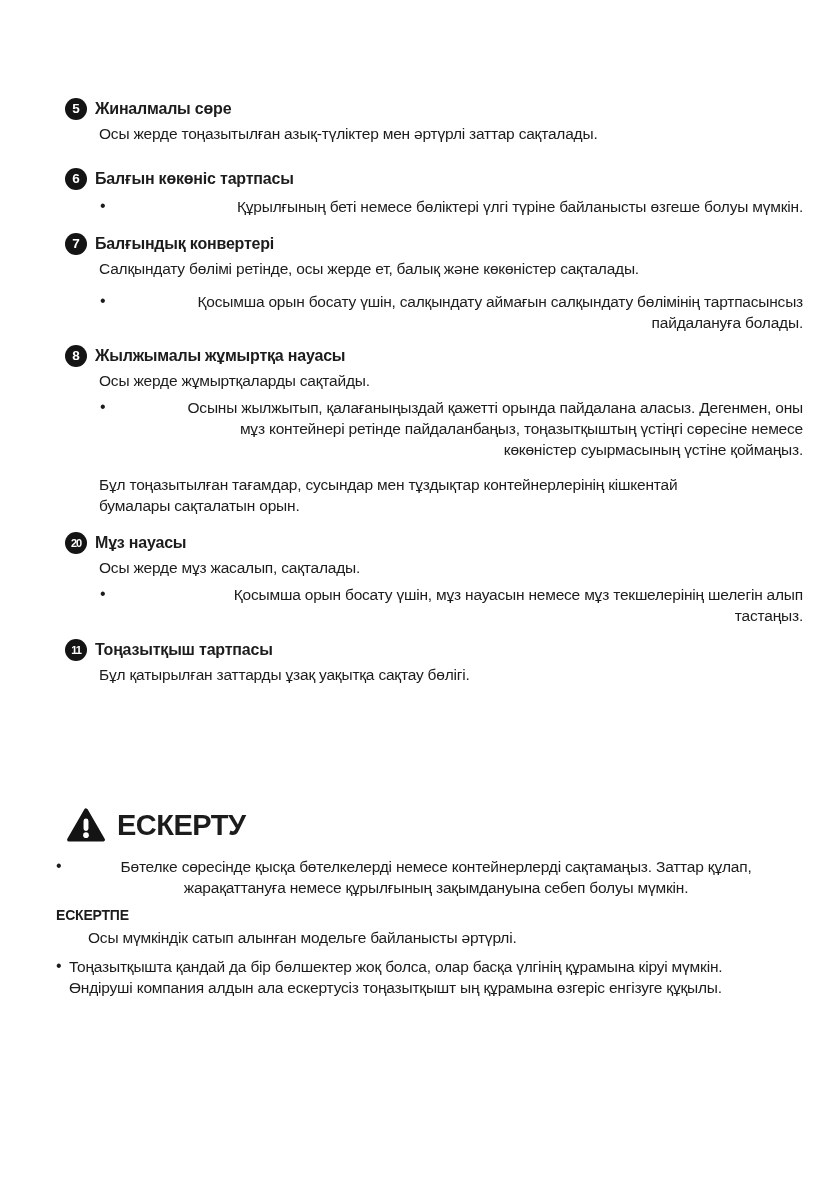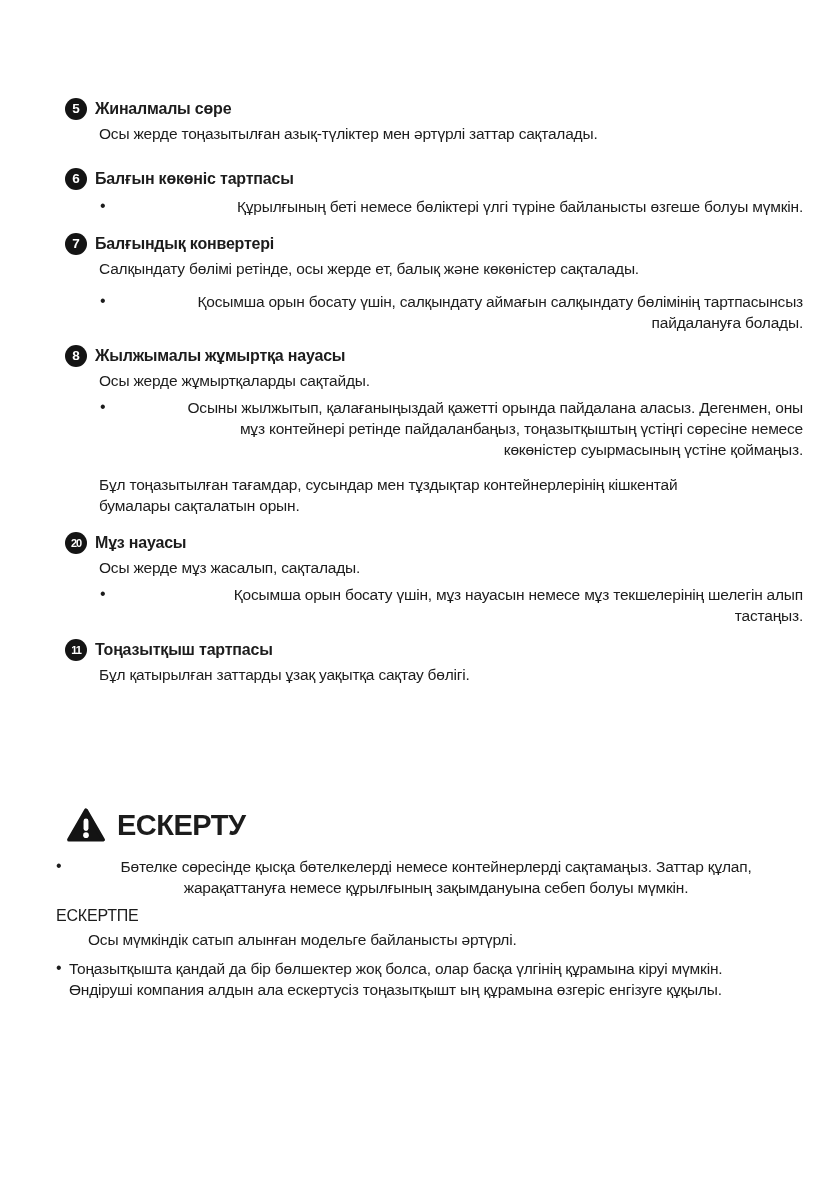--- a/index.html
+++ b/index.html
@@ -43,21 +43,21 @@
   .warning-title { font-size:29px; font-weight:bold; letter-spacing:-0.5px; }
   .warn-bullet {
     position:relative; margin:14px 0 0 0; padding-left:13px;
     font-size:15.5px; line-height:21px; letter-spacing:-0.2px;
     white-space:pre-line;
     text-align:center;
   }
   .warn-bullet::before { content:"\2022"; position:absolute; left:0; top:-1px; font-size:16px; }
 
   .note-block { margin-top:9px; }
-  .note-title { font-size:16px; font-weight:normal; letter-spacing:-0.2px; }
+  .note-title { font-size:14px; font-weight:bold; letter-spacing:-0.2px; }
   .note-lead {
     margin:4px 0 0 32px; font-size:15.5px; line-height:21px;
     letter-spacing:-0.2px;
   }
   .note-bullet {
     position:relative; margin:8px 0 0 0; padding-left:13px;
     font-size:15.5px; line-height:21px; letter-spacing:-0.2px;
     white-space:pre-line;
   }
   .note-bullet::before { content:"\2022"; position:absolute; left:0; top:-1px; font-size:16px; }

